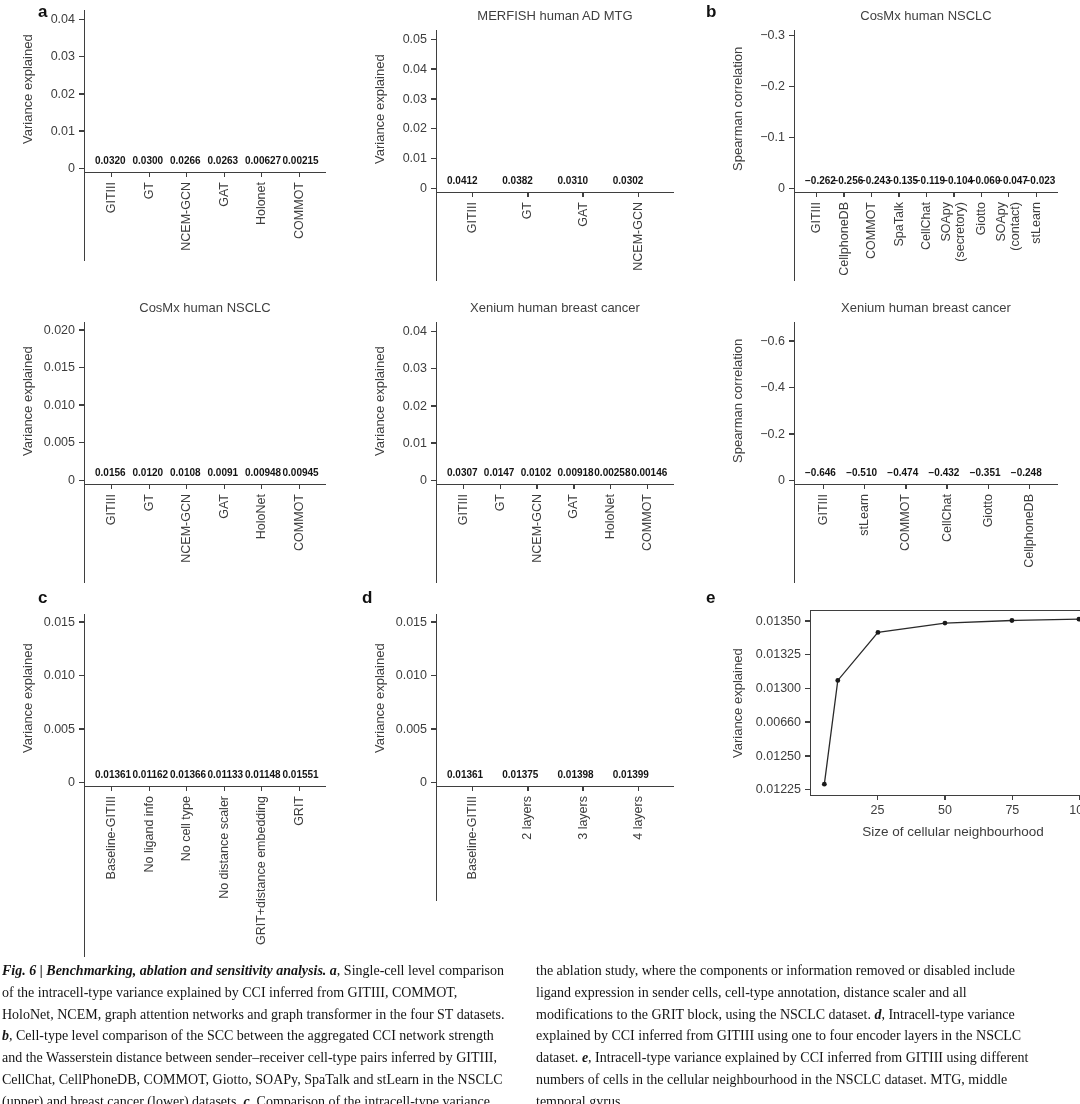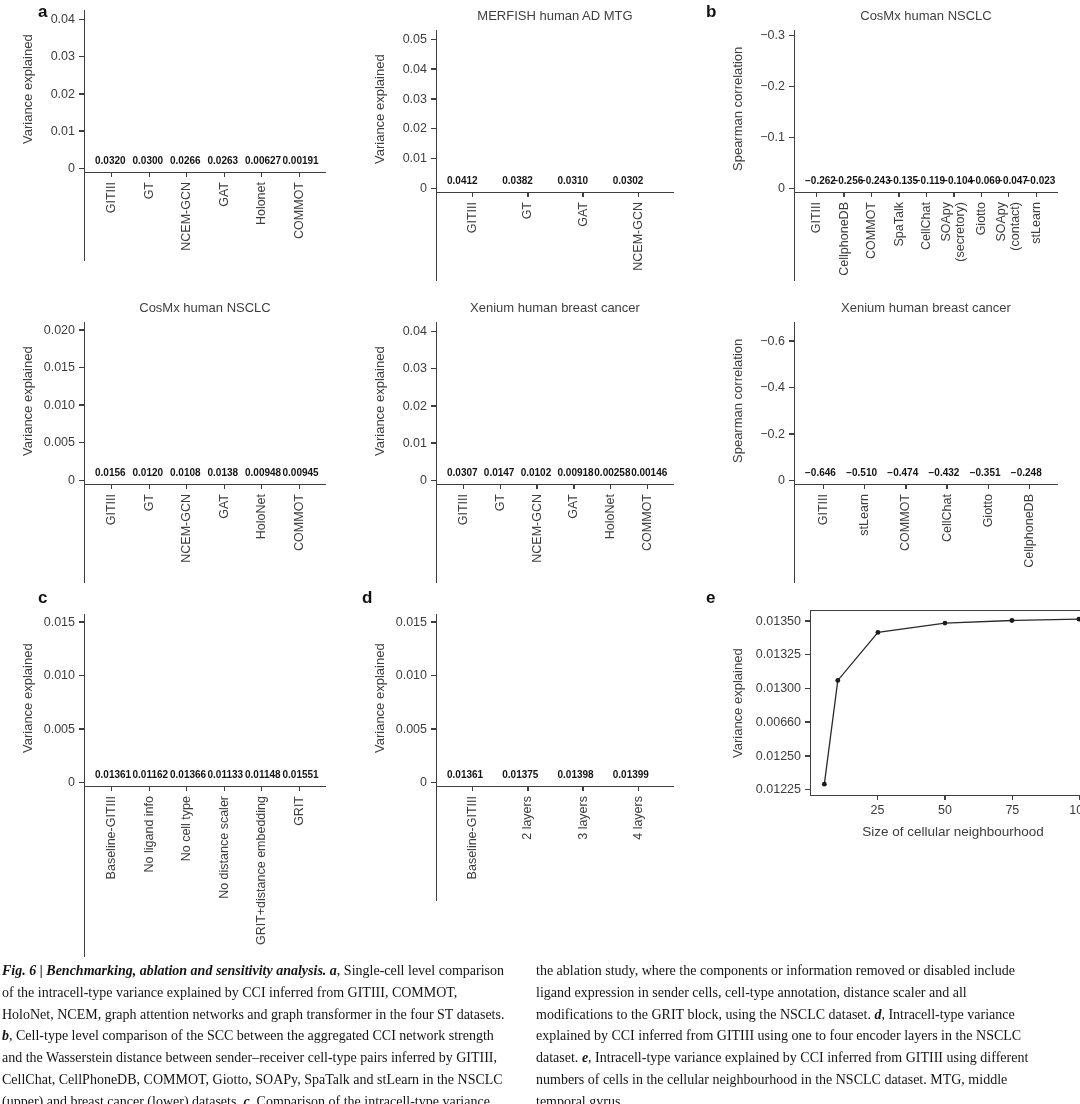--- a/index.html
+++ b/index.html
@@ -93,21 +93,21 @@
               </div>
               <div class="slot">
                 <span class="bval">0.0263</span>
                 <div class="bar" style="height: 61.8824%; background: rgb(80, 118, 170);"></div>
               </div>
               <div class="slot">
                 <span class="bval">0.00627</span>
                 <div class="bar" style="height: 14.7529%; background: rgb(80, 118, 170);"></div>
               </div>
               <div class="slot">
-                <span class="bval">0.00191</span>
+                <span class="bval">0.00215</span>
                 <div class="bar" style="height: 6.70588%; background: rgb(80, 118, 170);"></div>
               </div>
             </div>
             <div class="gap"></div>
             <div class="bspine"></div>
             <div class="xlabels">
               <div class="xslot">
                 <i class="xmark"></i>
                 <div class="catwrap">
                   <span class="vtext catline">GITIII</span>
@@ -356,21 +356,21 @@
               </div>
               <div class="slot">
                 <span class="bval">0.0120</span>
                 <div class="bar" style="height: 57.1429%; background: rgb(80, 118, 170);"></div>
               </div>
               <div class="slot">
                 <span class="bval">0.0108</span>
                 <div class="bar" style="height: 51.4286%; background: rgb(80, 118, 170);"></div>
               </div>
               <div class="slot">
-                <span class="bval">0.0138</span>
+                <span class="bval">0.0091</span>
                 <div class="bar" style="height: 49.5238%; background: rgb(80, 118, 170);"></div>
               </div>
               <div class="slot">
                 <span class="bval">0.00948</span>
                 <div class="bar" style="height: 45.1429%; background: rgb(80, 118, 170);"></div>
               </div>
               <div class="slot">
                 <span class="bval">0.00945</span>
                 <div class="bar" style="height: 45%; background: rgb(80, 118, 170);"></div>
               </div>

